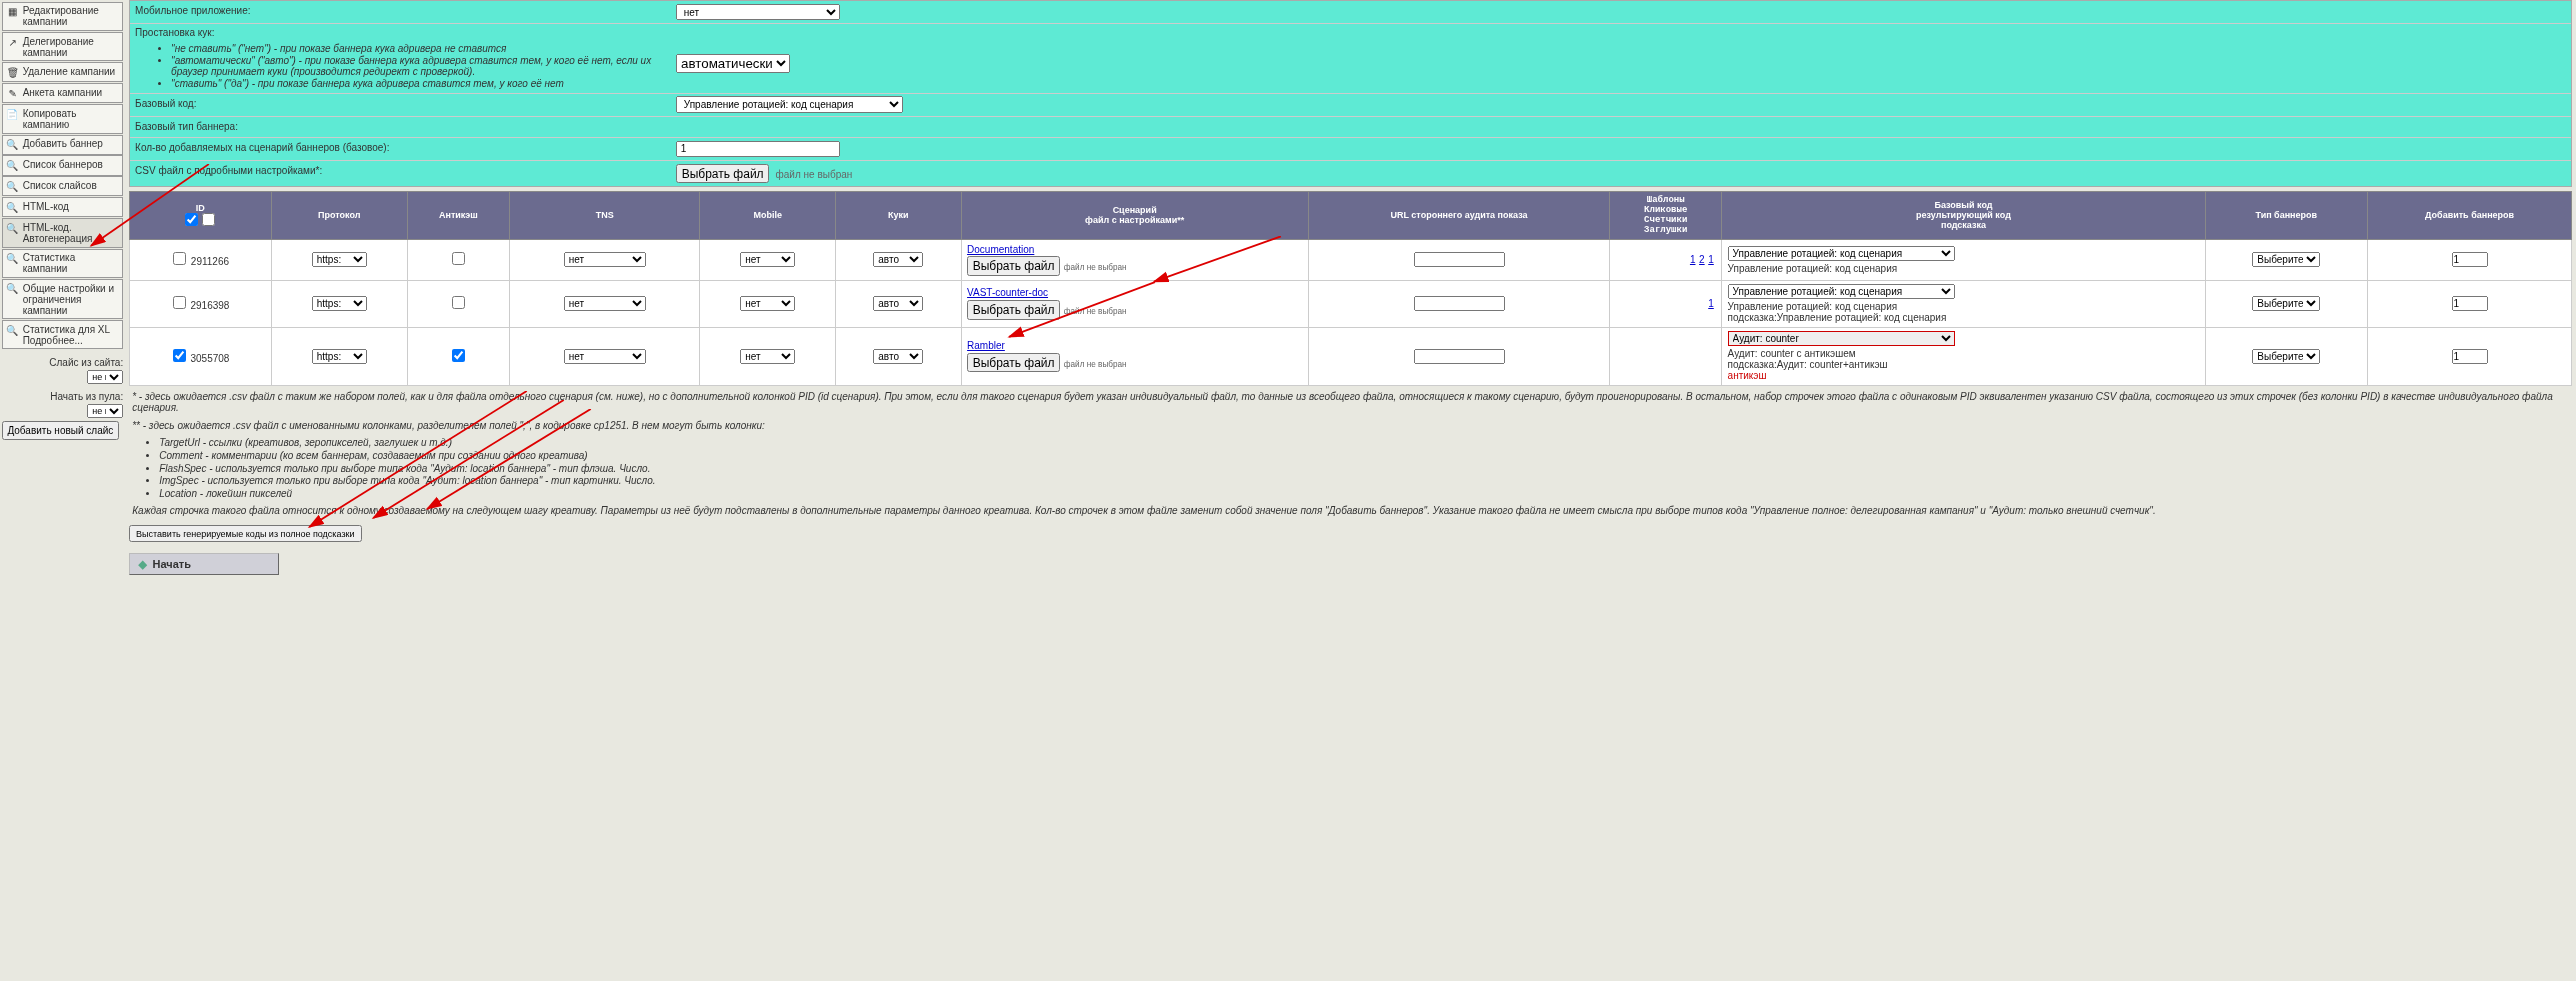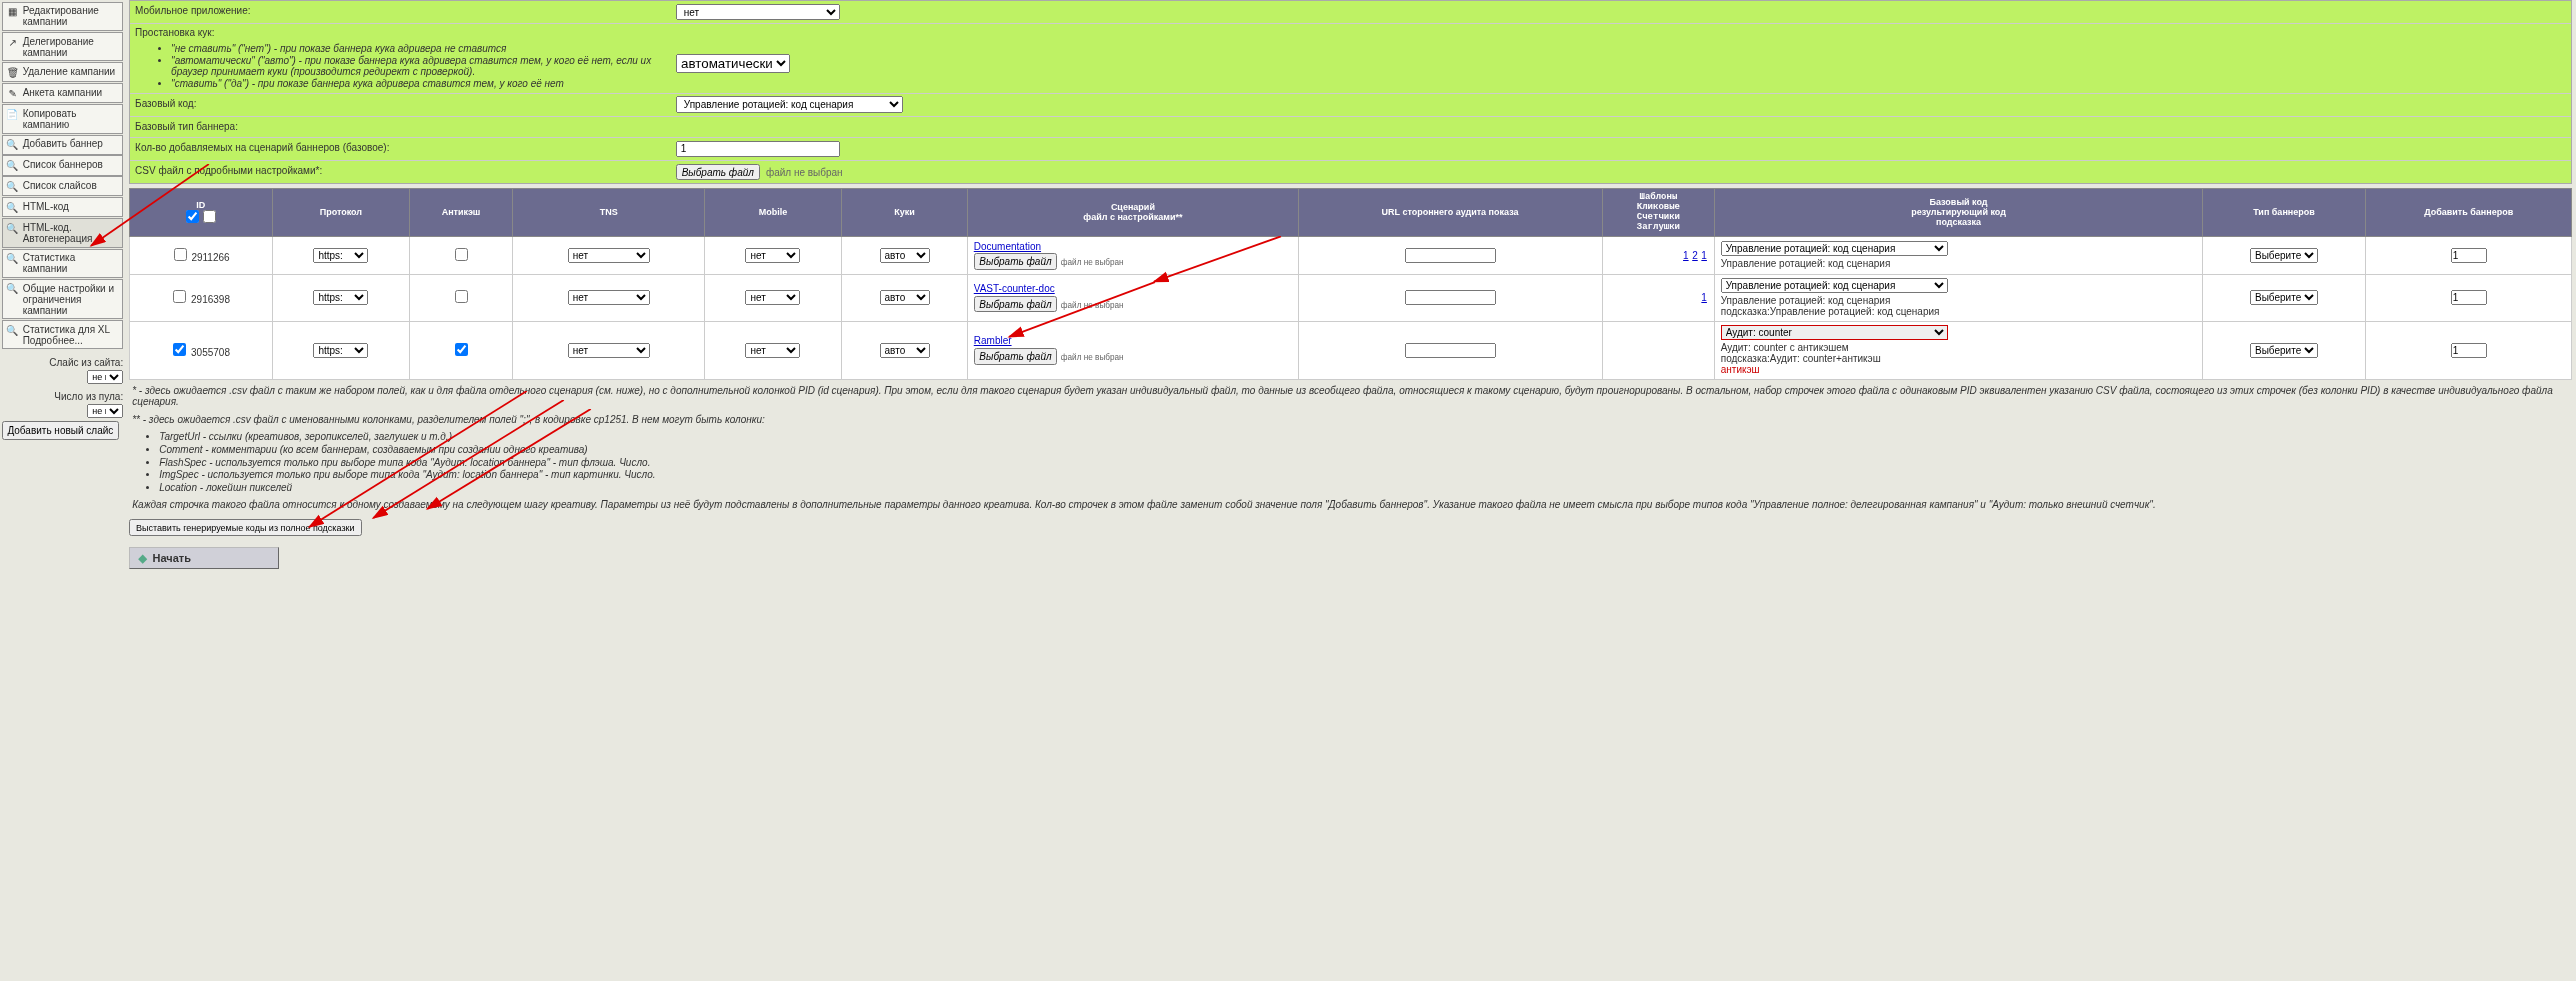--- a/index.html
+++ b/index.html
@@ -7,40 +7,40 @@
 .container { display: flex; width: 2576px; }
 .sidebar { width: 125px; flex-shrink: 0; padding: 1.8px; }
 .side-item { display: flex; align-items: flex-start; padding: 2.7px 3.6px; border: 0.9px solid #999; background: #f5f5f0; margin-bottom: 0.9px; cursor: pointer; font-size: 10px; }
 .side-item .ico { width: 12.7px; height: 12.7px; margin-right: 3.6px; flex-shrink: 0; display: inline-flex; align-items: center; justify-content: center; }
 .side-item.active { background: #e0e0d8; }
 .side-sel { margin-top: 7.3px; text-align: right; font-size: 10px; }
 .side-sel label { display: block; margin-bottom: 1.8px; }
 .side-sel select { width: 36px; font-size: 9px; }
 .side-btn { margin-top: 3.6px; font-size: 10px; padding: 1.8px 3.6px; }
 .main { flex: 1; padding: 0 3.6px; }
-.form-section { border: 0.9px solid #aaa; background: #bef264; margin-bottom: 3.6px; }
+.form-section { border: 0.9px solid #aaa; background: #5eead4; margin-bottom: 3.6px; }
 .form-row { display: flex; border-bottom: 0.9px solid #ccc; padding: 2.7px 5.5px; align-items: flex-start; }
 .form-row:last-child { border-bottom: none; }
 .form-label { width: 541px; flex-shrink: 0; padding: 1.8px 0; }
 .form-control { flex: 1; }
 .form-control select, .form-control input[type=text] { font-size: 10px; padding: 0.9px 2.7px; }
 .form-control select { min-width: 164px; }
 .cookie-desc { padding-left: 36px; font-style: italic; font-size: 10px; }
 .cookie-desc li { margin: 0.9px 0; }
 .cookie-row { display: flex; }
 .cookie-left { width: 541px; }
 .cookie-right { padding-top: 27px; }
 .data-table { width: 100%; border-collapse: collapse; background: #fff; }
 .data-table th { background: #6b6b8f; color: #fff; font-size: 9px; font-weight: bold; padding: 3.6px 5.5px; border: 0.9px solid #888; vertical-align: middle; text-align: center; }
 .data-table td { border: 0.9px solid #ccc; padding: 3.6px 5.5px; font-size: 10px; vertical-align: middle; text-align: center; background: #fff; }
 .data-table td.left { text-align: left; }
 .data-table select { font-size: 10px; width: 82px; }
 .data-table input[type=text] { font-size: 10px; width: 91px; }
 .scenario-cell a { color: #00c; text-decoration: underline; display: block; margin-bottom: 1.8px; }
-.file-btn { font-size: 10px; padding: 0.9px 3.6px; font-style: italic; }
+.file-btn { font-size: 12px; padding: 0.9px 3.6px; }
 .file-status { font-size: 8.2px; color: #666; margin-left: 3.6px; }
 .code-cell { text-align: left !important; font-size: 9px; }
 .code-cell select { width: 227px; margin-bottom: 1.8px; }
 .code-line { display: block; }
 .red-txt { color: #c00; }
 .num-link { color: #00c; text-decoration: underline; margin: 0 1.8px; cursor: pointer; }
 .notes { padding: 5.5px 3.6px; font-size: 10px; font-style: italic; }
 .notes ul { margin: 5.5px 0 5.5px 27px; }
 .notes li { margin: 1.8px 0; }
 .gen-btn { font-size: 9px; padding: 1.8px 5.5px; margin: 3.6px 0; }
@@ -106,21 +106,21 @@
         <div class="side-item">
           <span class="ico">🔍</span>
           <span>Статистика для XL Подробнее...</span>
         </div>
       </div>
     <div class="side-sel">
       <label>Слайс из сайта:</label>
       <select><option>не из с</option></select>
     </div>
     <div class="side-sel">
-      <label>Число из пула:</label>
+      <label>Начать из пула:</label>
       <select><option>не из п</option></select>
     </div>
     <button class="side-btn">Добавить новый слайс</button>
   </div>
 
   <div class="main">
     <div class="form-section">
       <div class="form-row">
         <div class="form-label">Мобильное приложение:</div>
         <div class="form-control"><select><option>нет</option></select></div>

